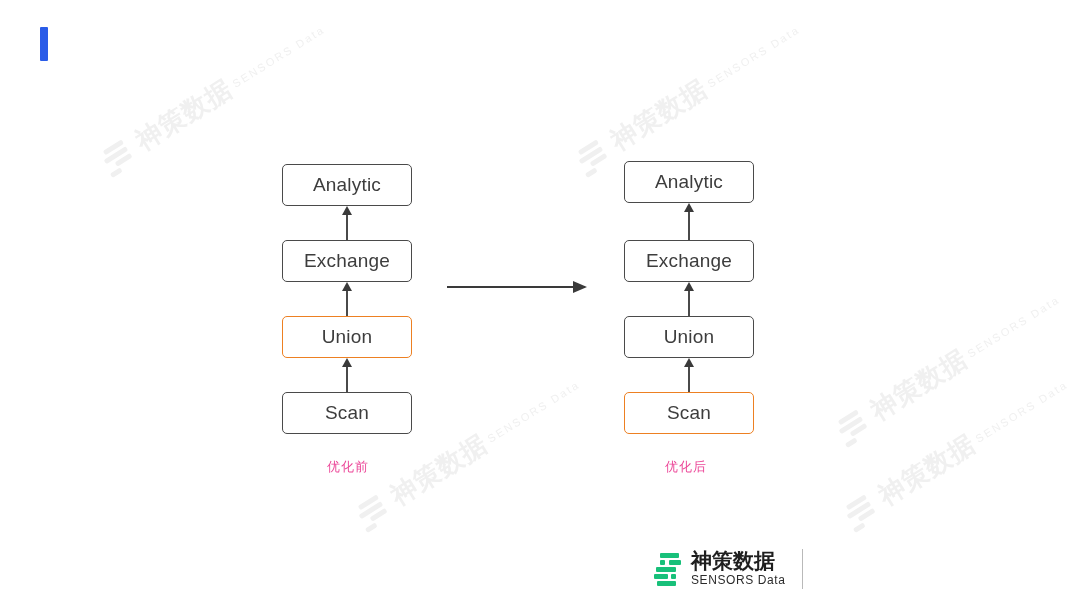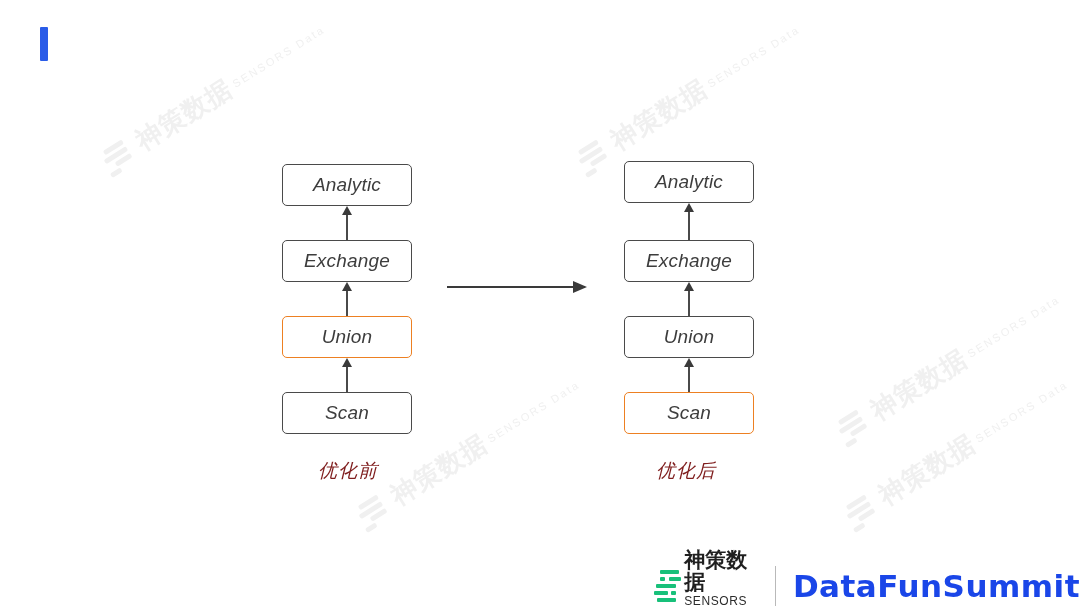--- a/index.html
+++ b/index.html
@@ -87,21 +87,20 @@
     letter-spacing: 1px;
     line-height: 1;
   }
 
   
   #diagram {
     position: absolute;
     left: 0; top: 0;
     width: 1023px; height: 608px;
     z-index: 2;
-    font-style: italic;
   }
   .flow-col {
     position: absolute;
     width: 132px;
   }
   .node {
     position: absolute;
     left: 0;
     width: 130px;
     height: 42px;
@@ -132,22 +131,22 @@
     top: -8px;
     width: 0; height: 0;
     border-left: 5px solid transparent;
     border-right: 5px solid transparent;
     border-bottom: 9px solid #3a3a3a;
   }
   .col-caption {
     position: absolute;
     width: 132px;
     text-align: center;
-    font-size: 19px;
-    color: #7f1d1d;
+    font-size: 13px;
+    color: #ec4899;
     letter-spacing: 1px;
   }
 
   
   #transform-arrow {
     position: absolute;
     left: 447px;
     top: 286px;
     width: 138px;
     height: 2px;
@@ -293,14 +292,13 @@
         <i></i>
         <i></i>
         <i></i>
     </div>
     <div id="sensors-text">
       <div id="sensors-cn">神策数据</div>
       <div id="sensors-en">SENSORS Data</div>
     </div>
   </div>
   <div id="footer-divider"></div>
-  <div id="datafun-text">DataFunSummit</div>
 </div>
 
 </body></html>

